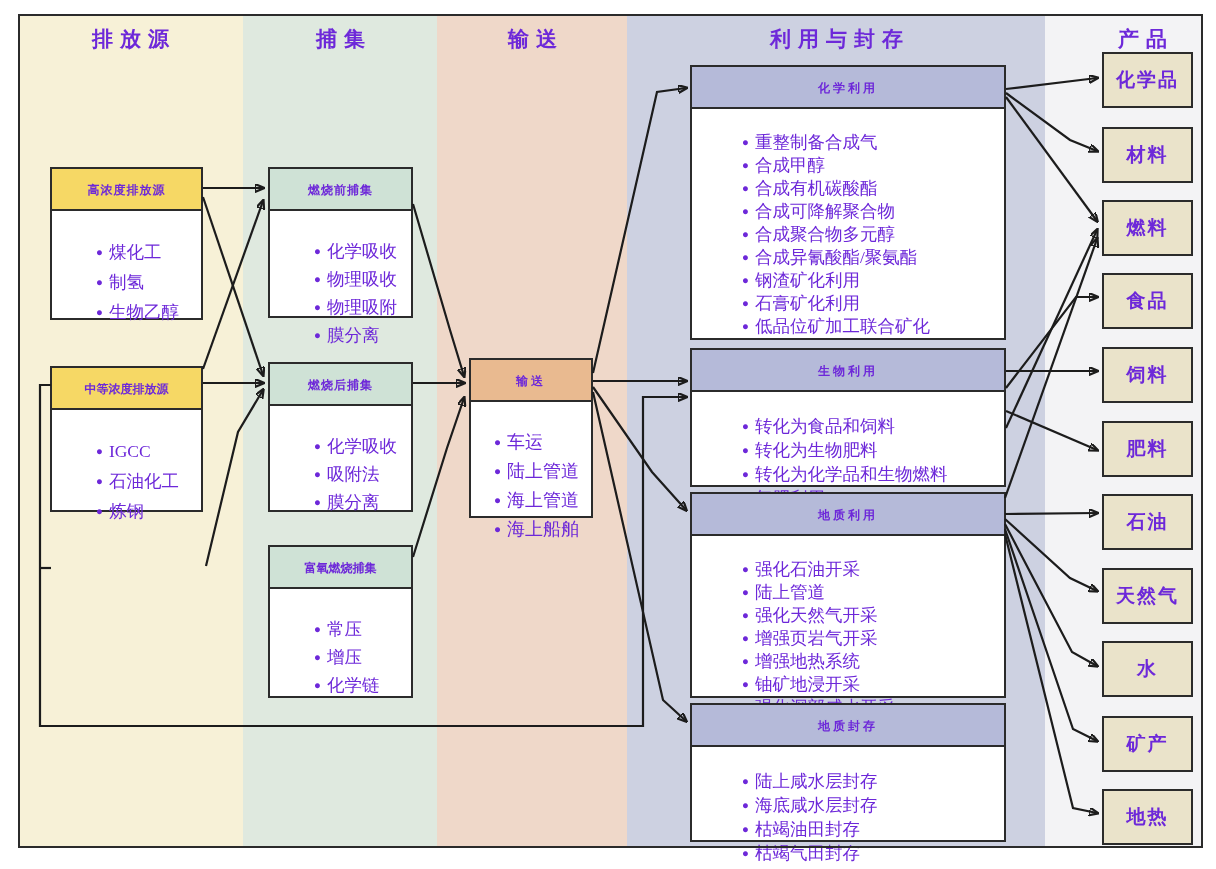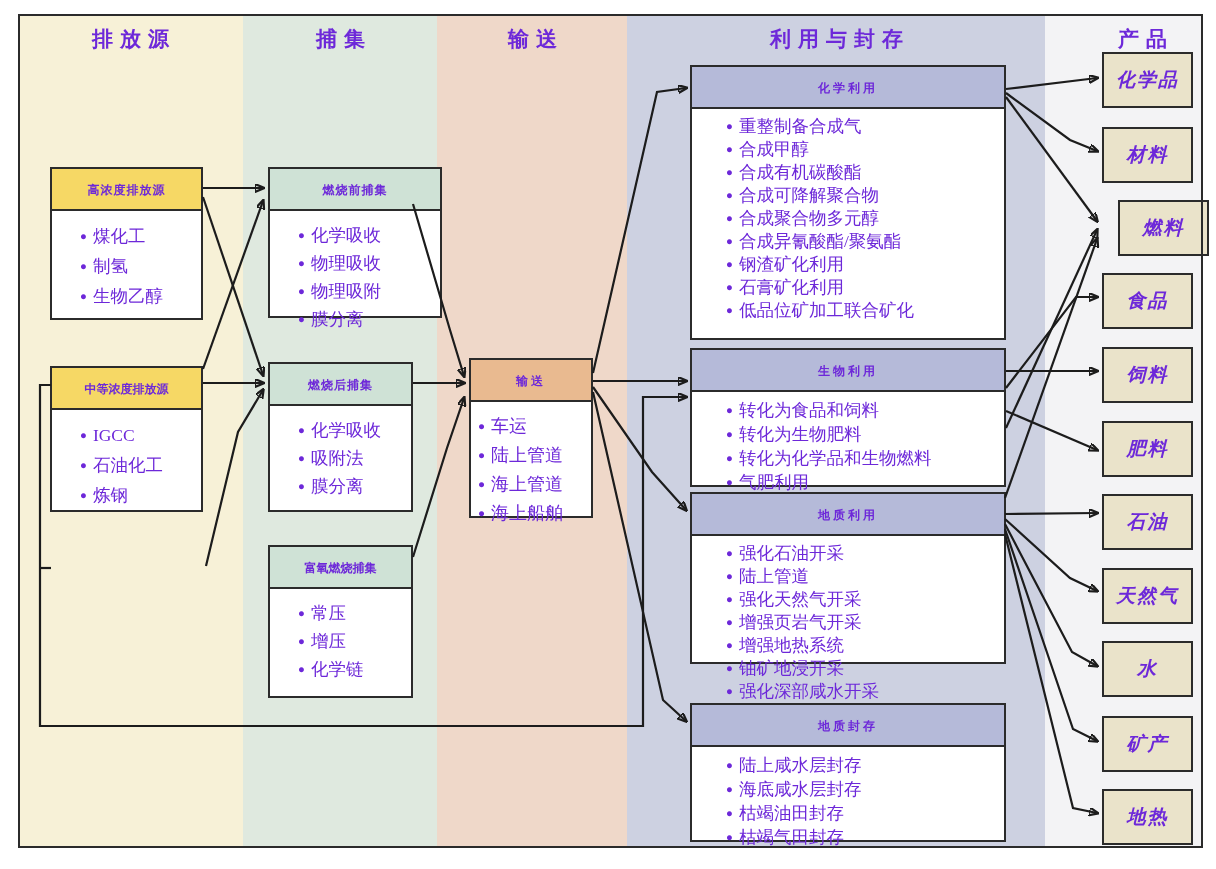--- a/index.html
+++ b/index.html
@@ -15,40 +15,40 @@
     font-size:21px;font-weight:bold;letter-spacing:7px;white-space:nowrap;z-index:3;
   }
   .node{
     position:absolute;background:#ffffff;border:2px solid #2b2b2b;
     box-sizing:border-box;z-index:2;
   }
   .node .hd{
     height:42px;line-height:42px;text-align:center;font-weight:bold;font-size:12px;
     border-bottom:2px solid #2b2b2b;letter-spacing:1px;white-space:nowrap;box-sizing:border-box;
   }
-  .node ul{list-style:none;margin:0;padding:10px 4px 0 28px;}
+  .node ul{list-style:none;margin:16px;padding:10px 4px 0 28px;}
   .node li{font-size:17.5px;white-space:nowrap;}
   .node li::before{content:"●";font-size:0.65em;margin-right:6px;vertical-align:2px;}
   .hd-yellow{background:#f6d865;}
   .hd-green{background:#cfe2d6;}
   .hd-salmon{background:#e9ba90;}
   .hd-lav{background:#b5bad9;}
   .src li{line-height:30px;}
   .cap li{line-height:28px;}
   .trans ul{padding-left:7px;font-family:Liberation Serif, serif;}
   .trans li{line-height:28px;font-size:18px;}
   .util ul{padding-left:34px;padding-top:6px;}
   .u1 li{line-height:23px;}
   .u2 li{line-height:24px;}
   .u3 li{line-height:23px;}
   .u4 li{line-height:24px;}
   .product{
     position:absolute;left:1102px;width:91px;height:56px;background:#eae3ca;
     border:2px solid #2b2b2b;box-sizing:border-box;display:flex;align-items:center;
-    justify-content:center;font-size:19px;font-weight:bold;letter-spacing:2px;z-index:2;font-style:italic;
+    justify-content:center;font-size:19px;font-weight:bold;letter-spacing:2px;z-index:2;
   }
   #arrows{position:absolute;left:0;top:0;z-index:4;pointer-events:none;}
   #arrows path{fill:none;stroke:#1c1c1c;stroke-width:2.2;stroke-linejoin:miter;}
 </style>
 </head>
 <body>
 
 <div id="stage">
 
   <div class="band" style="left:20px;width:223px;background:#f7f1d7;"></div>
@@ -75,21 +75,21 @@
   </div>
   <div class="node src" style="left:50px;top:167px;width:153px;height:153px;">
     <div class="hd hd-yellow">高浓度排放源</div>
     <ul>
         <li>煤化工</li>
         <li>制氢</li>
         <li>生物乙醇</li>
       </ul>
   </div>
 
-  <div class="node cap" style="left:268px;top:167px;width:174px;height:151px;">
+  <div class="node cap" style="left:268px;top:167px;width:145px;height:151px;">
     <div class="hd hd-green">燃烧前捕集</div>
     <ul>
         <li>化学吸收</li>
         <li>物理吸收</li>
         <li>物理吸附</li>
         <li>膜分离</li>
       </ul>
   </div>
   <div class="node cap" style="left:268px;top:362px;width:145px;height:150px;">
     <div class="hd hd-green">燃烧后捕集</div>
@@ -134,21 +134,21 @@
   </div>
   <div class="node util u2" style="left:690px;top:348px;width:316px;height:139px;">
     <div class="hd hd-lav" style="letter-spacing:3px;">生物利用</div>
     <ul>
         <li>转化为食品和饲料</li>
         <li>转化为生物肥料</li>
         <li>转化为化学品和生物燃料</li>
         <li>气肥利用</li>
       </ul>
   </div>
-  <div class="node util u3" style="left:690px;top:492px;width:316px;height:172px;">
+  <div class="node util u3" style="left:690px;top:492px;width:316px;height:206px;">
     <div class="hd hd-lav" style="letter-spacing:3px;">地质利用</div>
     <ul>
         <li>强化石油开采</li>
         <li>陆上管道</li>
         <li>强化天然气开采</li>
         <li>增强页岩气开采</li>
         <li>增强地热系统</li>
         <li>铀矿地浸开采</li>
         <li>强化深部咸水开采</li>
       </ul>
@@ -158,21 +158,21 @@
     <ul>
         <li>陆上咸水层封存</li>
         <li>海底咸水层封存</li>
         <li>枯竭油田封存</li>
         <li>枯竭气田封存</li>
       </ul>
   </div>
 
   <div class="product" style="top:52px;">化学品</div>
   <div class="product" style="top:127px;">材料</div>
-  <div class="product" style="top:200px;margin-left:16px;">燃料</div>
+  <div class="product" style="top:200px;">燃料</div>
   <div class="product" style="top:273px;">食品</div>
   <div class="product" style="top:347px;">饲料</div>
   <div class="product" style="top:421px;">肥料</div>
   <div class="product" style="top:494px;">石油</div>
   <div class="product" style="top:568px;">天然气</div>
   <div class="product" style="top:641px;">水</div>
   <div class="product" style="top:716px;">矿产</div>
   <div class="product" style="top:789px;">地热</div>
 
   <svg id="arrows" width="1216" height="869" viewBox="0 0 1216 869">

